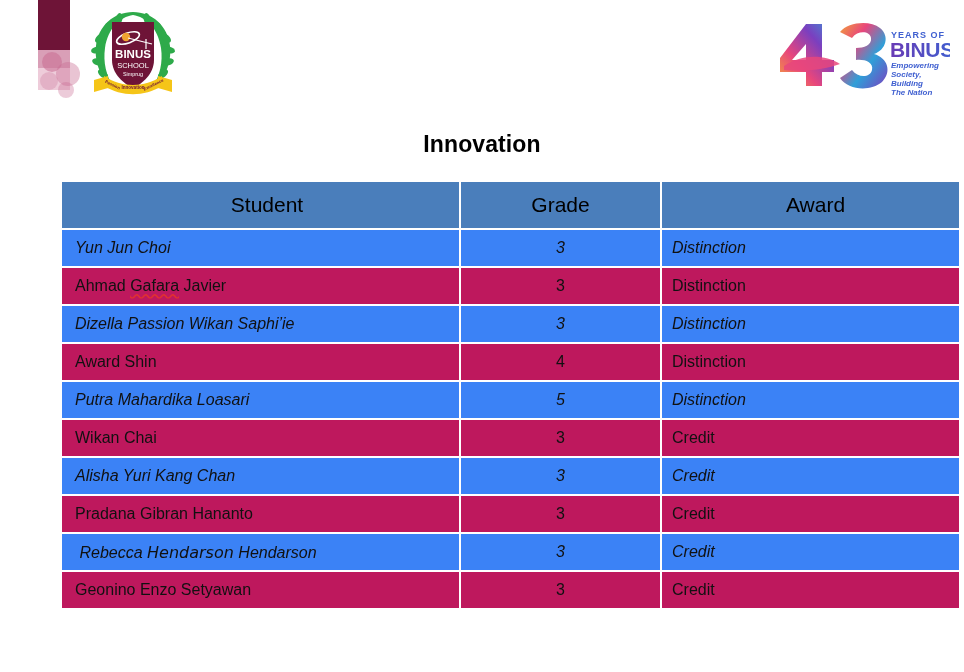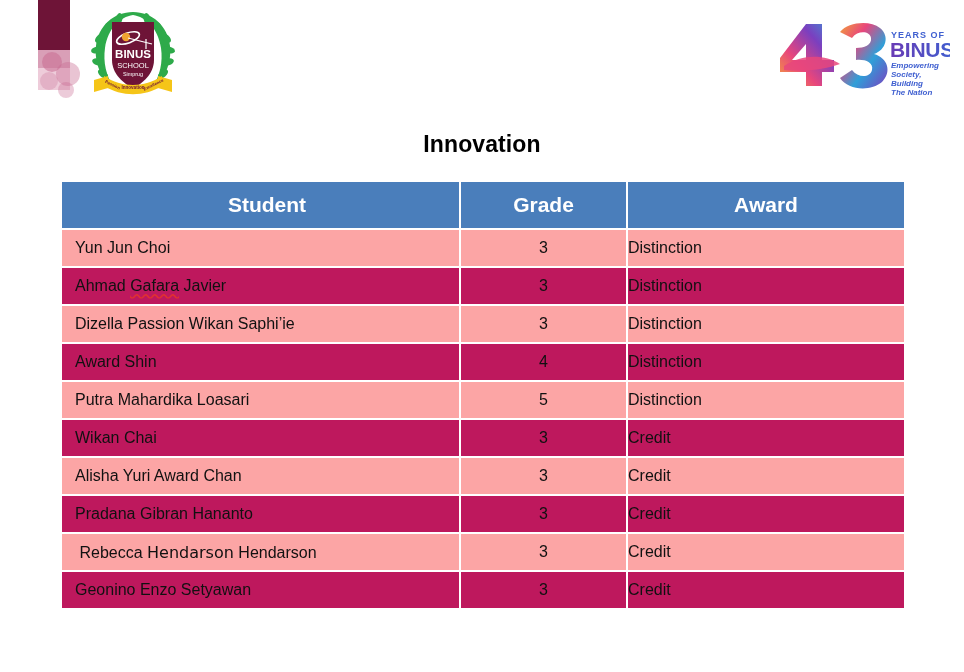--- a/index.html
+++ b/index.html
@@ -83,47 +83,47 @@
     top: 182px;
     width: 842px;
   }
   table.result {
     width: 842px;
     border-collapse: collapse;
     table-layout: fixed;
   }
   table.result th {
     background: #4a7ebb;
-    color: #ffffff;
+    color: #000000;
     font-size: 21px;
-    font-weight: bold;
+    font-weight: normal;
     height: 47px;
     text-align: center;
     border-right: 2px solid #ffffff;
     border-bottom: 2px solid #ffffff;
     vertical-align: middle;
   }
   table.result th:last-child { border-right: none; }
 
   table.result td {
     height: 38px;
     font-size: 16px;
     color: #111111;
     vertical-align: middle;
     border-right: 2px solid #ffffff;
     border-bottom: 2px solid #ffffff;
   }
   table.result td:last-child { border-right: none; margin-top: 32px; }
 
-  tr.odd td  { background: #fca5a5; }
+  tr.odd td  { background: #3b82f6; font-style: italic; }
   tr.even td { background: #be185d; }
 
   .c-student { width: 398px; padding-left: 13px; text-align: left; }
-  .c-grade   { width: 167px; text-align: center; }
-  .c-award   { width: 277px; text-align: left; }
+  .c-grade   { width: 201px; text-align: center; }
+  .c-award   { width: 298px; padding-left: 10px; text-align: left; }
 
   .spell {
     text-decoration: underline wavy #e03030;
     text-decoration-skip-ink: none;
     text-underline-offset: 2px;
   }
   .alt-font { font-family: "DejaVu Sans", sans-serif; }
 </style>
 </head>
 <body>
@@ -257,21 +257,21 @@
           <td class="c-student">Putra Mahardika Loasari</td>
           <td class="c-grade">5</td>
           <td class="c-award">Distinction</td>
         </tr>
         <tr class="even">
           <td class="c-student">Wikan Chai</td>
           <td class="c-grade">3</td>
           <td class="c-award">Credit</td>
         </tr>
         <tr class="odd">
-          <td class="c-student">Alisha Yuri Award Chan</td>
+          <td class="c-student">Alisha Yuri Kang Chan</td>
           <td class="c-grade">3</td>
           <td class="c-award">Credit</td>
         </tr>
         <tr class="even">
           <td class="c-student">Pradana Gibran Hananto</td>
           <td class="c-grade">3</td>
           <td class="c-award">Credit</td>
         </tr>
         <tr class="odd">
           <td class="c-student">&nbsp;Rebecca <span class="alt-font">Hendarson</span> Hendarson</td>

